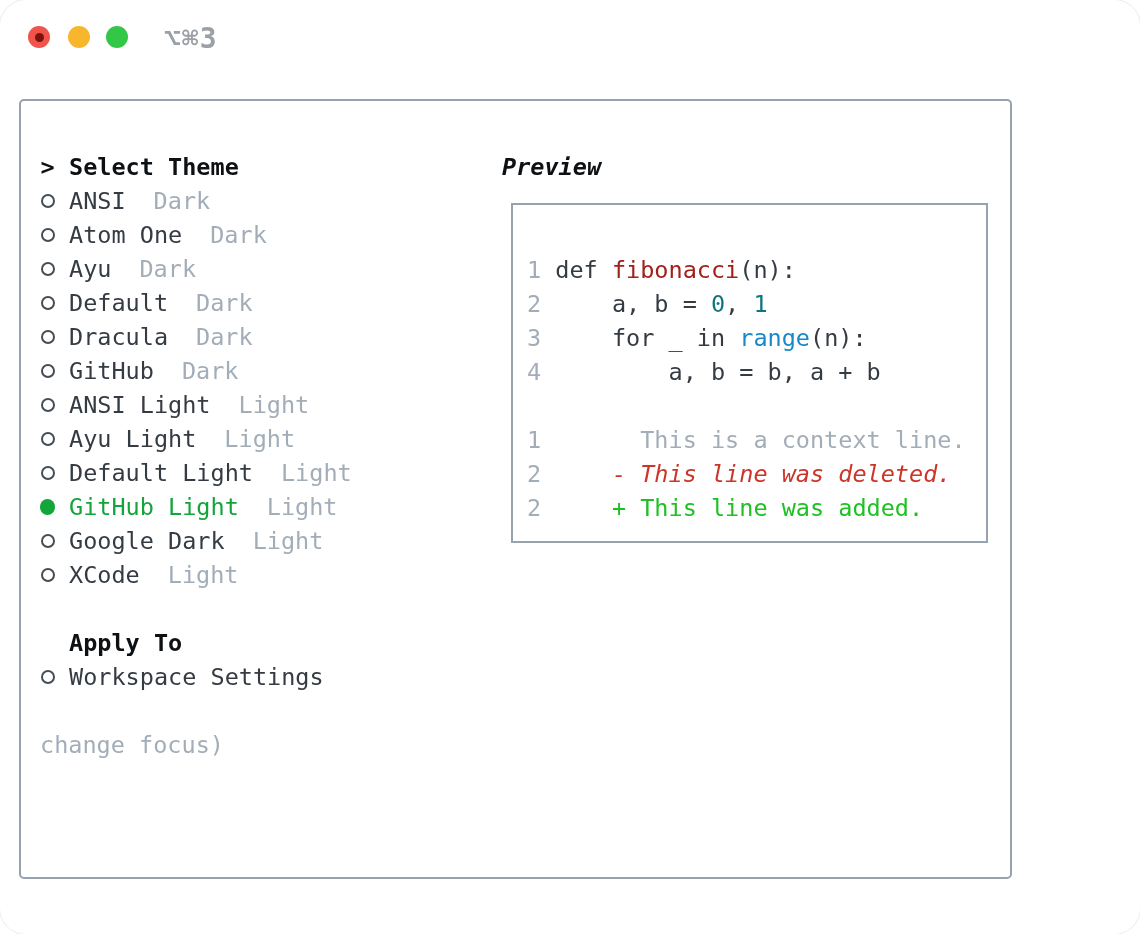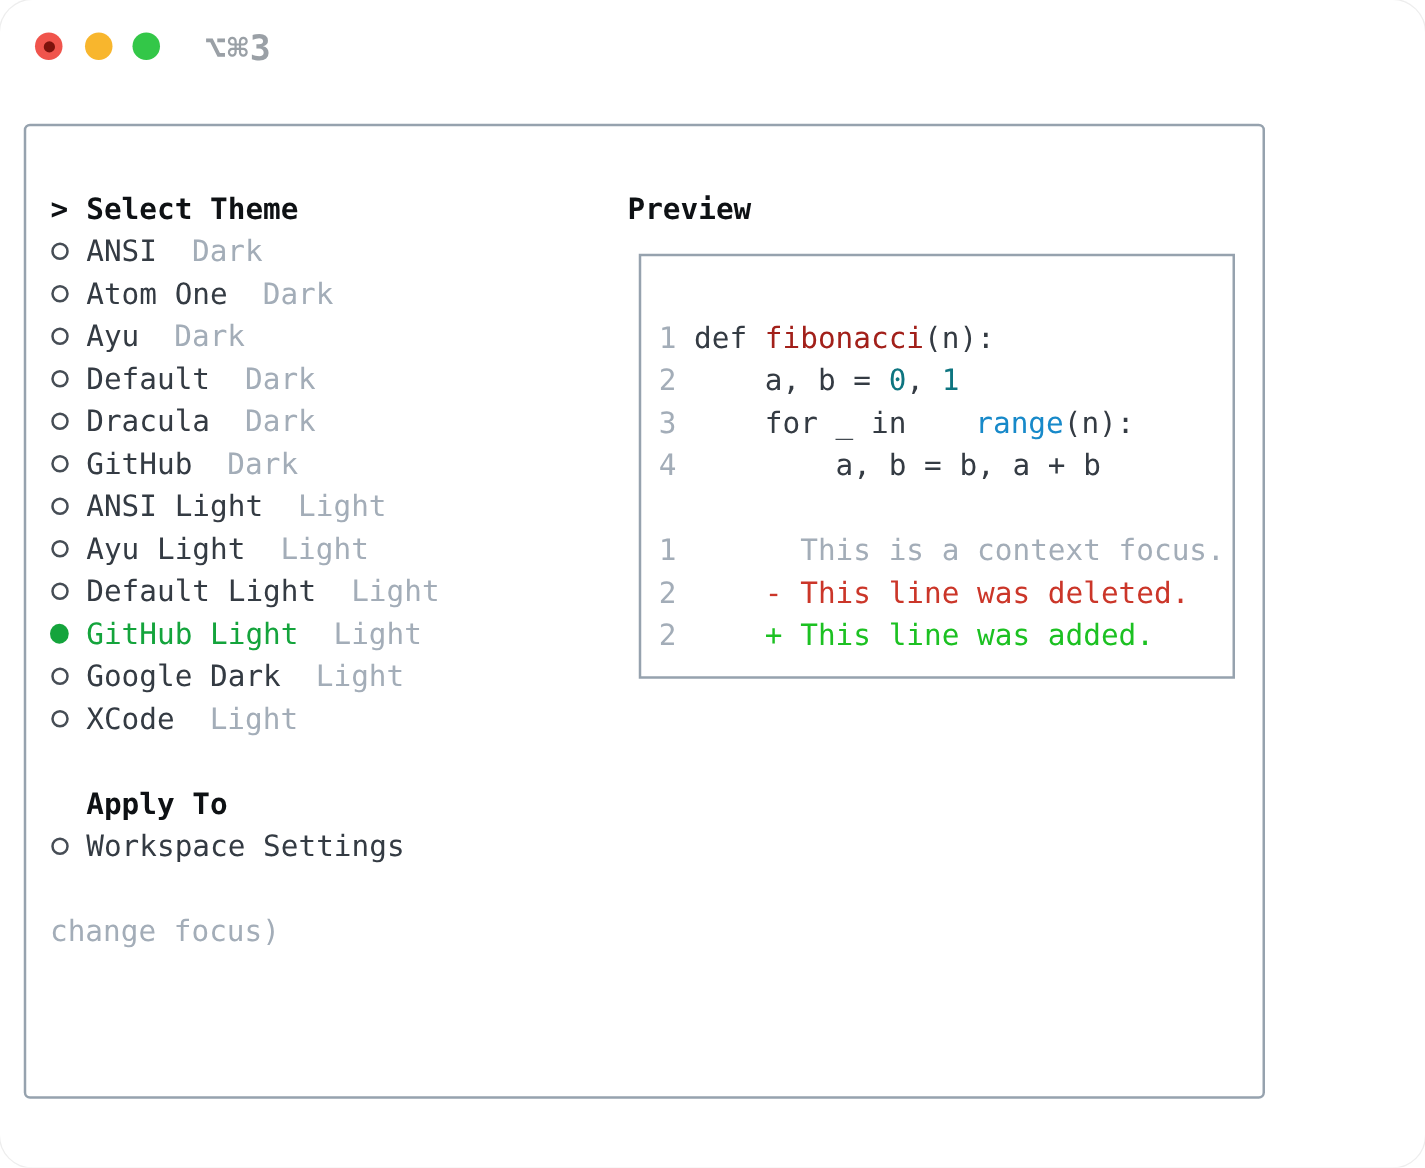--- a/index.html
+++ b/index.html
@@ -37,32 +37,32 @@
   .apply-header-text{color:var(--heading-black);font-weight:bold;}
   .bullet{width:14px;height:14px;border:2.5px solid #464d55;border-radius:50%;box-sizing:border-box;}
   .bullet.sel{width:16px;height:16px;border:none;background:var(--accent-green);}
   .tname{color:var(--text-dark);}
   .tname.sel{color:var(--accent-green);}
   .tvariant{color:var(--muted-gray);margin-left:14px;}
   .spacer{height:34px;}
   .hint-line{height:34px;line-height:34px;color:var(--muted-gray);white-space:pre;}
   
   .preview-title{position:absolute;left:481px;top:49px;height:34px;line-height:34px;
-                 font-size:23.5px;font-weight:bold;color:var(--heading-black);}
+                 font-size:23.5px;font-weight:bold;color:var(--heading-black);font-style:italic;}
   .preview-box{position:absolute;left:490px;top:102px;width:477px;height:340px;
                border:2px solid var(--border-gray);box-sizing:border-box;
                padding:48px 0 0 14px;overflow:hidden;}
   .cline{height:34px;line-height:34px;font-size:23.5px;white-space:pre;}
   .seg-num{color:var(--muted-gray);}
   .seg-code{color:var(--text-dark);}
   .seg-func{color:var(--function-red);}
-  .seg-builtin{color:var(--builtin-blue);margin-left:41px;}
+  .seg-builtin{color:var(--builtin-blue);}
   .seg-numlit{color:var(--literal-teal);}
   .seg-context{color:var(--muted-gray);}
-  .seg-deleted{color:var(--deleted-red);}
+  .seg-deleted{color:var(--deleted-red);font-style:italic;}
   .seg-added{color:var(--added-green);}
 </style>
 </head>
 <body>
 
 <div class="window">
 
   <div>
     <span class="dot red">
       <span class="dot-inner"></span>
@@ -113,20 +113,20 @@
 
     <div class="preview-title">Preview</div>
 
     <div class="preview-box">
       <div id="code-lines">
           <div class="cline"><span class="seg-num">1 </span><span class="seg-code">def </span><span class="seg-func">fibonacci</span><span class="seg-code">(n):</span></div>
           <div class="cline"><span class="seg-num">2</span><span class="seg-code">     a, b = </span><span class="seg-numlit">0</span><span class="seg-code">, </span><span class="seg-numlit">1</span></div>
           <div class="cline"><span class="seg-num">3</span><span class="seg-code">     for _ in </span><span class="seg-builtin">range</span><span class="seg-code">(n):</span></div>
           <div class="cline"><span class="seg-num">4</span><span class="seg-code">         a, b = b, a + b</span></div>
           <div class="cline"></div>
-          <div class="cline"><span class="seg-num">1</span><span class="seg-context">       This is a context focus.</span></div>
+          <div class="cline"><span class="seg-num">1</span><span class="seg-context">       This is a context line.</span></div>
           <div class="cline"><span class="seg-num">2</span><span class="seg-deleted">     - This line was deleted.</span></div>
           <div class="cline"><span class="seg-num">2</span><span class="seg-added">     + This line was added.</span></div>
         </div>
     </div>
 
   </div>
 </div>
 
 </body></html>

